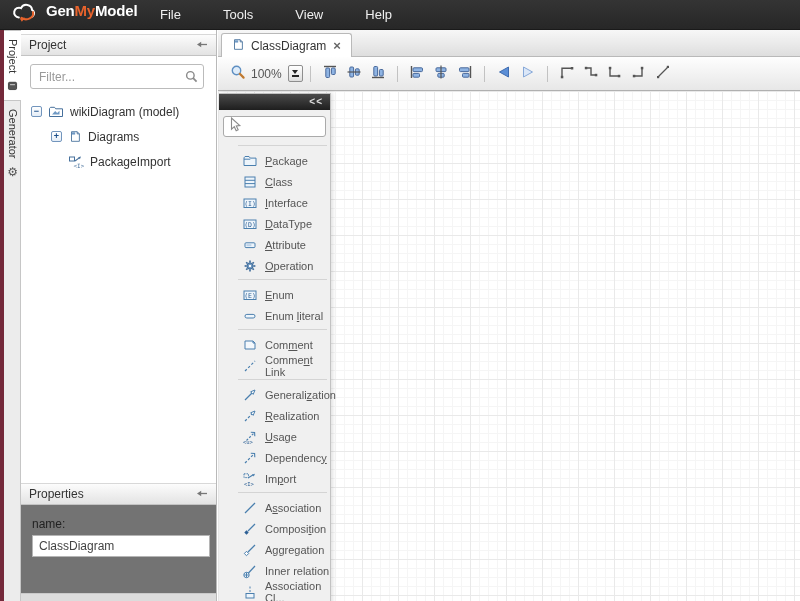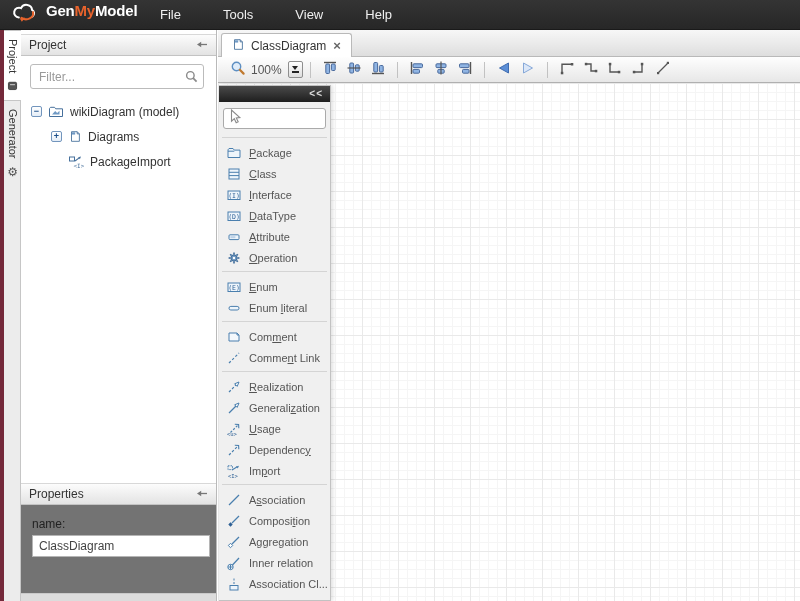--- a/index.html
+++ b/index.html
@@ -60,21 +60,21 @@
 
   
   #main { position:absolute; left:218px; top:30px; width:582px; height:571px; }
   #tabstrip { height:27px; background:linear-gradient(#f7f7f7,#dedede);
     border-bottom:1px solid #b9b9b9; display:flex; align-items:flex-end; padding-left:3px; }
   #doc-tab { height:24px; background:#fff; border:1px solid #b9b9b9; border-bottom:none;
     border-radius:3px 3px 0 0; display:flex; align-items:center; gap:6px; padding:0 9px;
     font-size:12px; color:#333; margin-bottom:-1px; }
   #tab-close { color:#666; font-size:13px; font-weight:bold; padding:0 1px; cursor:default; }
 
-  #toolbar { height:26px; background:linear-gradient(#fefefe,#e7e7e7);
+  #toolbar { height:34px; background:linear-gradient(#fefefe,#e7e7e7);
     border-bottom:1px solid #b0b0b0; display:flex; align-items:center; padding-left:12px; }
   #zoom-value { font-size:12px; color:#555; margin:0 6px 0 5px; }
   #zoom-dd { width:15px; height:17px; border:1px solid #8e8e8e; border-radius:2px;
     background:linear-gradient(#fff,#ddd); display:flex; flex-direction:column;
     align-items:center; justify-content:center; gap:1px; }
   #zoom-dd .tri { width:0; height:0; border-left:3.5px solid transparent;
     border-right:3.5px solid transparent; border-top:4px solid #222; }
   #zoom-dd .bar { width:7px; height:1.5px; background:#222; }
   .tb-sep { width:1px; height:16px; background:#c2c2c2; margin:0 7px; }
   .tb-btn { width:22px; height:20px; display:flex; align-items:center; justify-content:center;
@@ -327,21 +327,21 @@
   <div id="canvas">
     <div id="palette">
       <div id="palette-header"><span>&lt;&lt;</span></div>
       <div id="pointer-box">
         <span>
           <svg width="16" height="17" viewBox="0 0 16 17">
             <path d="M4.5 2 L4.5 13.2 L7.3 10.7 L9.2 14.8 L11.2 13.8 L9.3 9.9 L12.8 9.6 Z" fill="#fff" stroke="#8a8a8a" stroke-width="1.1"></path>
           </svg>
         </span>
       </div>
-      <div id="pal-items" style="display:flex;flex-direction:column;">
+      <div id="pal-items" style="display:flex;flex-direction:column;margin-left:16px;">
           <div class="pal-divider"></div>
           <div class="pal-item">
       <span class="picon"><svg width="16" height="16" viewBox="0 0 16 16">
                 <path d="M2 12.5 V4.8 l1-1.3 h4 l1.3 1.6 H14 v7.4 Z" fill="#eef5fb" stroke="#4a7fae"></path>
                 <line x1="2" y1="6.2" x2="8.3" y2="6.2" stroke="#4a7fae"></line>
               </svg></span>
       <span><u>P</u>ackage</span>
           </div>
           <div class="pal-item">
       <span class="picon"><svg width="16" height="16" viewBox="0 0 16 16">
@@ -413,31 +413,31 @@
           </div>
           <div class="pal-item">
       <span class="picon"><svg width="16" height="16" viewBox="0 0 16 16">
                 <line x1="3" y1="13" x2="13" y2="3" stroke="#4a7fae" stroke-width="1.2" stroke-dasharray="2.5 2"></line>
               </svg></span>
       <span>Comme<u>n</u>t Link</span>
           </div>
           <div class="pal-divider"></div>
           <div class="pal-item">
       <span class="picon"><svg width="16" height="16" viewBox="0 0 16 16">
+                <line x1="3" y1="13" x2="10" y2="6" stroke="#4a7fae" stroke-width="1.2"></line>
+                <polygon points="13,3 8.6,4.8 11.2,7.4" fill="#fff" stroke="#4a7fae"></polygon>
+              </svg></span>
+      <span>Generali<u>z</u>ation</span>
+          </div>
+          <div class="pal-item">
+      <span class="picon"><svg width="16" height="16" viewBox="0 0 16 16">
                 <line x1="3" y1="13" x2="10" y2="6" stroke="#4a7fae" stroke-width="1.2" stroke-dasharray="2.5 1.8"></line>
                 <polygon points="13,3 8.6,4.8 11.2,7.4" fill="#fff" stroke="#4a7fae"></polygon>
               </svg></span>
       <span><u>R</u>ealization</span>
-          </div>
-          <div class="pal-item">
-      <span class="picon"><svg width="16" height="16" viewBox="0 0 16 16">
-                <line x1="3" y1="13" x2="10" y2="6" stroke="#4a7fae" stroke-width="1.2"></line>
-                <polygon points="13,3 8.6,4.8 11.2,7.4" fill="#fff" stroke="#4a7fae"></polygon>
-              </svg></span>
-      <span>Generali<u>z</u>ation</span>
           </div>
           <div class="pal-item">
       <span class="picon"><svg width="16" height="16" viewBox="0 0 16 16">
                 <line x1="4.5" y1="11.5" x2="12.4" y2="3.6" stroke="#4a7fae" stroke-width="1.2" stroke-dasharray="2.2 1.6"></line>
                 <path d="M8.8 3.2 L12.6 3.4 L12.8 7.2" fill="none" stroke="#4a7fae" stroke-width="1.1"></path>
                 <text x="1" y="14.5" font-size="5.5" fill="#2e6095" font-family="'DejaVu Sans Mono',monospace">&lt;u&gt;</text>
               </svg></span>
       <span><u>U</u>sage</span>
           </div>
           <div class="pal-item">

